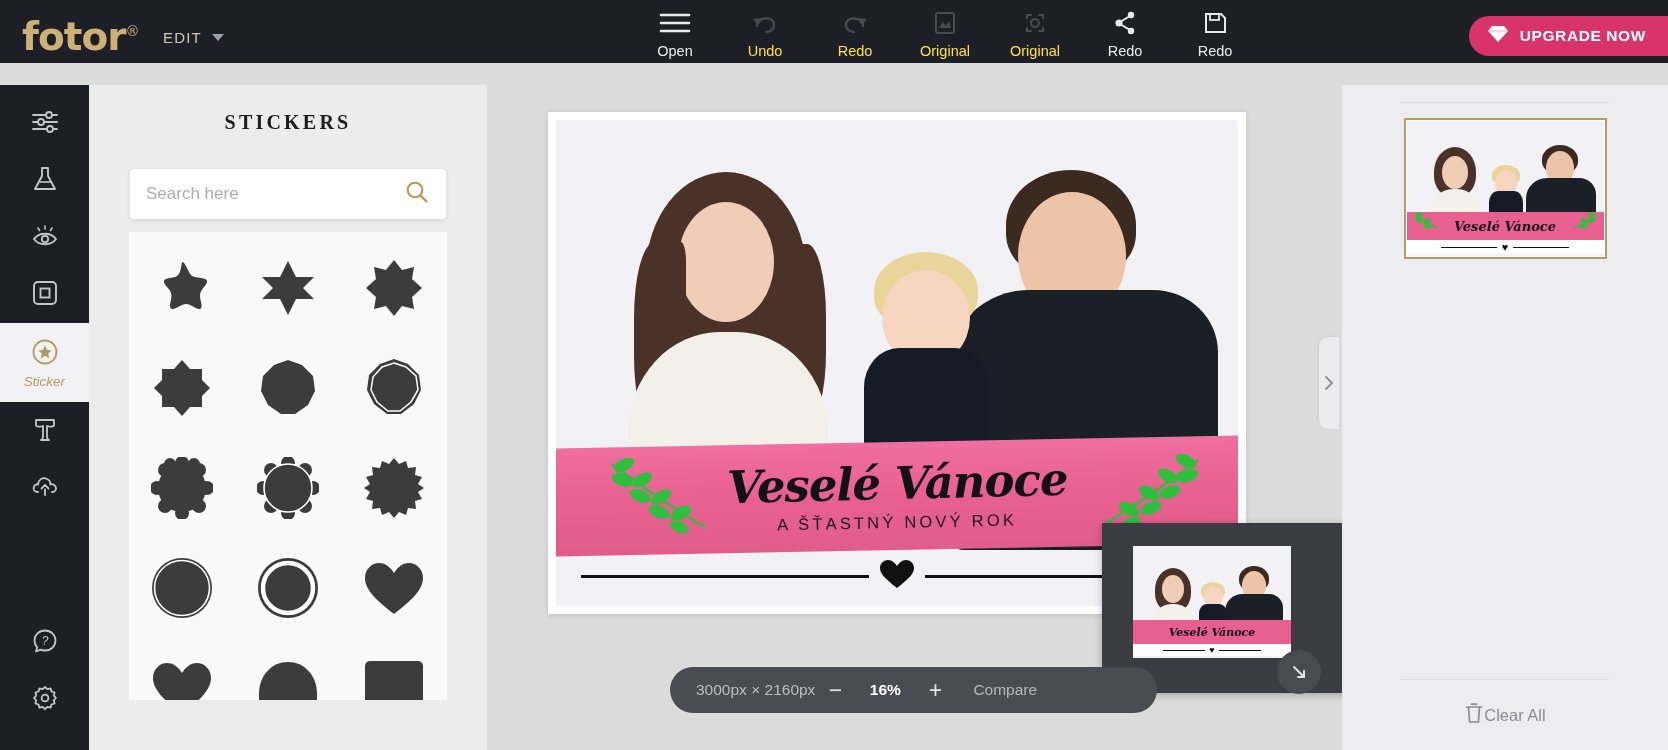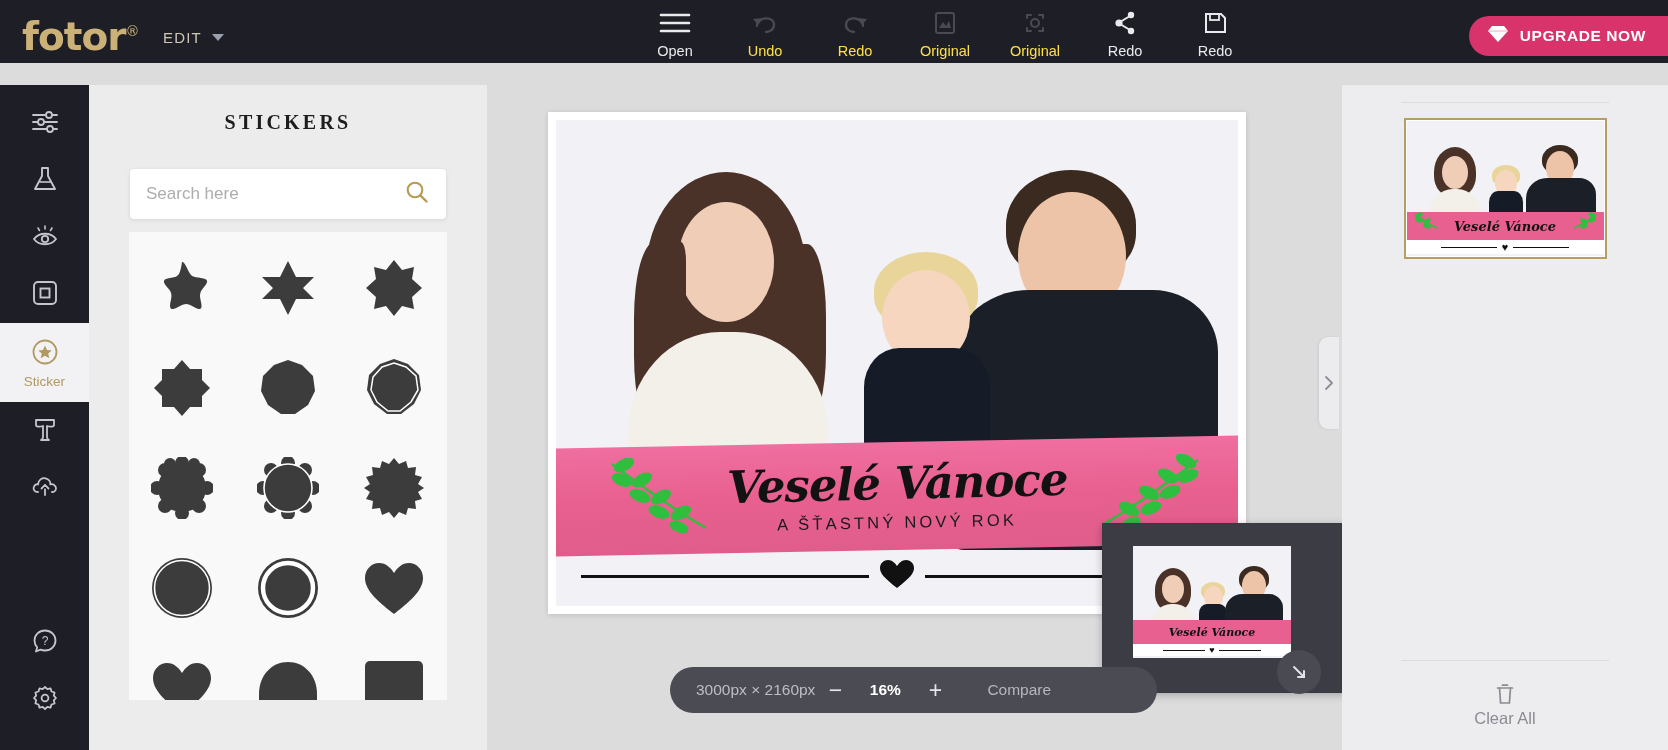--- a/index.html
+++ b/index.html
@@ -46,20 +46,21 @@
     background: #d9336b; border-radius: 20px 0 0 20px;
     display: flex; align-items: center; gap: 11px;
     color: #fff; font-size: 15.5px; font-weight: 700; letter-spacing: .6px;
     cursor: pointer; white-space: nowrap;
   }
 
   
   .rail {
     position: absolute; left: 0; top: 85px; width: 89px; height: 665px;
     background: #1e1f26;
+    font-style: italic;
   }
   .rail-item {
     width: 89px; height: 57px; display: flex; align-items: center;
     justify-content: center; cursor: pointer;
   }
   .rail-item.active {
     background: #f2f2f5; height: 79px; flex-direction: column; gap: 3px;
   }
   .rail-item.active .rlabel { font-size: 13.5px; color: #b09a60; }
   .rail-bottom { position: absolute; left: 0; bottom: 22px; width: 89px; }
@@ -170,21 +171,21 @@
 
   .zoombar {
     position: absolute; left: 183px; top: 582px; width: 487px; height: 46px;
     background: #4b4b53; border-radius: 23px;
     display: flex; align-items: center; color: #c9c9d0; font-size: 15.5px;
   }
   .zb-dim { margin-left: 26px; color: #bdbdc6; }
   .zb-minus, .zb-plus { width: 40px; text-align: center; font-size: 23px; color: #e4e4ea;
                         cursor: pointer; font-weight: 500; }
   .zb-pct { width: 60px; text-align: center; color: #fff; font-weight: 700; font-size: 15.5px; }
-  .zb-cmp { margin-left: 32px; color: #b6b6bf; cursor: pointer; }
+  .zb-cmp { margin-left: 18px; color: #b6b6bf; cursor: pointer; }
 
   
   .right {
     position: absolute; left: 1342px; top: 85px; width: 326px; height: 665px;
     background: #ededf0;
   }
   .import {
     margin: 14px auto 0; width: 202px; height: 58px;
     border: 1px dashed #a9a9b0; border-radius: 3px;
     display: flex; align-items: center; justify-content: center; gap: 13px;
@@ -193,21 +194,21 @@
   .divider { margin: 17px auto 0; width: 208px; height: 1px; background: #dcdce0; }
   .thumb {
     margin: 15px auto 0; width: 203px; height: 141px;
     border: 2px solid #b59d63; background: #fff; padding: 1px; cursor: pointer;
   }
   .thumb-in { position: relative; width: 100%; height: 100%; overflow: hidden;
               background: #f1f1f6; }
   .right-bottom { position: absolute; left: 0; bottom: 22px; width: 326px; }
   .clear {
     display: flex; align-items: center; justify-content: center; 
-    color: #8b8b93; font-size: 16.5px; cursor: pointer; flex-direction: column;
+    color: #8b8b93; font-size: 16.5px; cursor: pointer;
   }
 </style>
 </head>
 <body>
 
 <div id="app">
 
   <div class="topbar">
     <div class="brand">
       <span>fotor</span><sup>®</sup>

